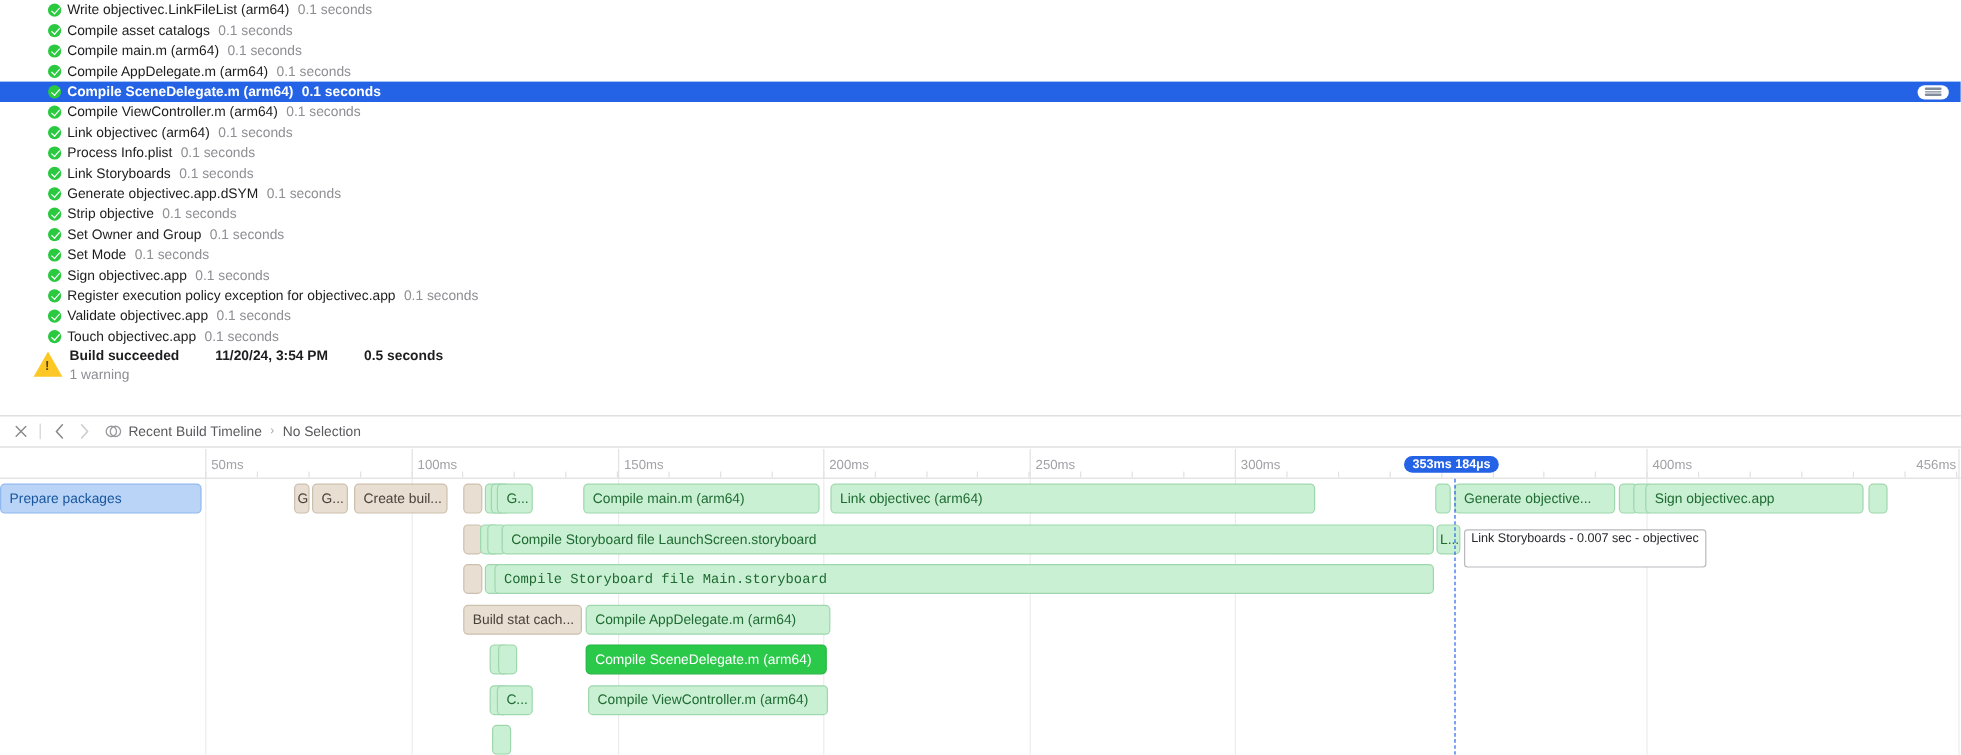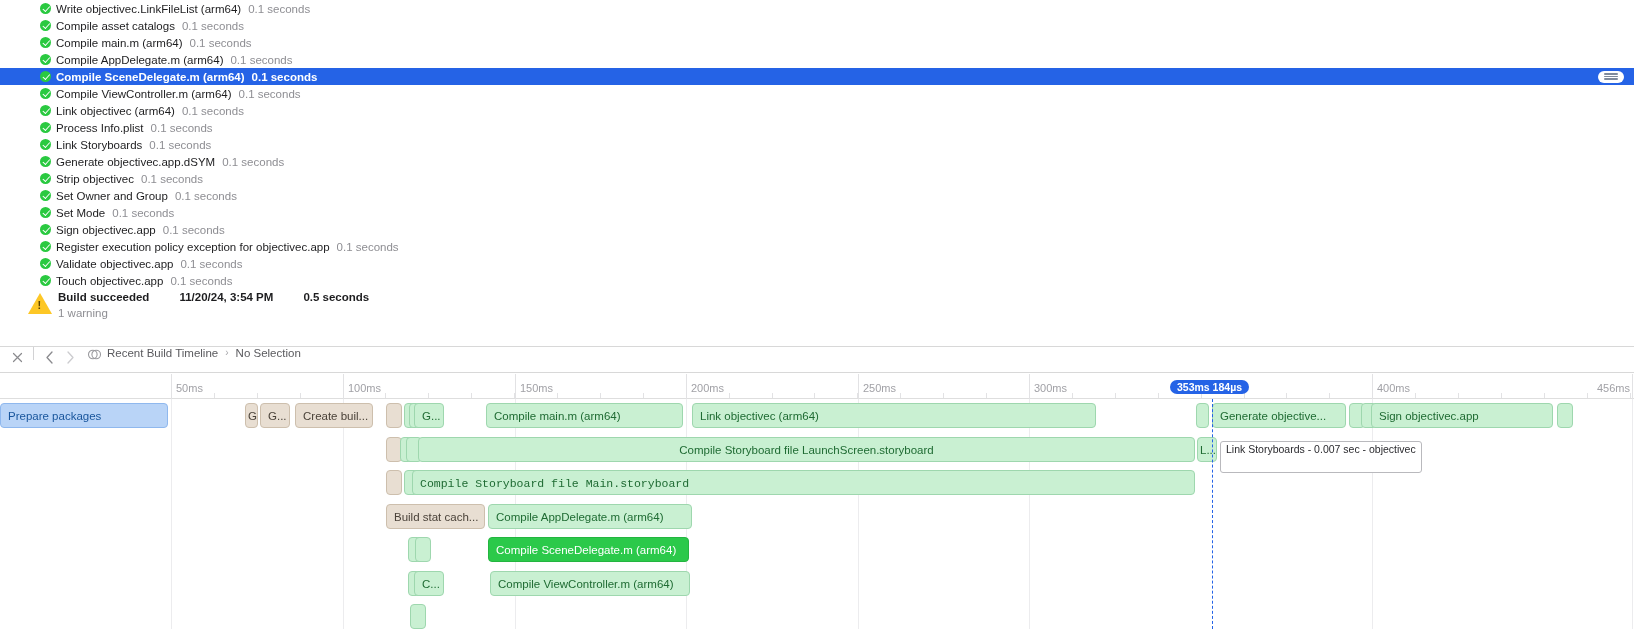--- a/index.html
+++ b/index.html
@@ -123,21 +123,21 @@
 
   
   #breadcrumb-bar {
     position: absolute;
     left: 0; top: 346px;
     width: 1634px; height: 27px;
     background: #ffffff;
     border-top: 1px solid #d8d8d8;
     border-bottom: 1px solid #d8d8d8;
     display: flex;
-    align-items: flex-start;
+    align-items: center;
     padding-left: 7px;
     gap: 0px;
     font-size: 11.5px;
     color: #6b6b70;
   }
   .bc-icon-btn {
     width: 21px; height: 21px;
     display: flex;
     align-items: center;
     justify-content: center;
@@ -328,21 +328,21 @@
       <span class="log-title">Link Storyboards</span>
       <span class="log-dur">0.1 seconds</span>
     </div>
     <div class="log-row">
       <span class="log-check"></span>
       <span class="log-title">Generate objectivec.app.dSYM</span>
       <span class="log-dur">0.1 seconds</span>
     </div>
     <div class="log-row">
       <span class="log-check"></span>
-      <span class="log-title">Strip objectivec</span>
+      <span class="log-title">Strip objective</span>
       <span class="log-dur">0.1 seconds</span>
     </div>
     <div class="log-row">
       <span class="log-check"></span>
       <span class="log-title">Set Owner and Group</span>
       <span class="log-dur">0.1 seconds</span>
     </div>
     <div class="log-row">
       <span class="log-check"></span>
       <span class="log-title">Set Mode</span>
@@ -482,21 +482,21 @@
         <div class="bar green" style="left: 414px; width: 30px;">G...</div>
         <div class="bar green" style="left: 486px; width: 197px;">Compile main.m (arm64)</div>
         <div class="bar green" style="left: 692px; width: 404px;">Link objectivec (arm64)</div>
         <div class="bar green narrow" style="left: 1196px; width: 13px;"></div>
         <div class="bar green" style="left: 1212px; width: 134px;">Generate objective...</div>
         <div class="bar green" style="left: 1349px; width: 10px;"></div>
         <div class="bar green" style="left: 1361px; width: 7px;"></div>
         <div class="bar green" style="left: 1371px; width: 182px;">Sign objectivec.app</div>
         <div class="bar green" style="left: 1557px; width: 9px;"></div>
       </div>
-      <div class="track" style="top: 33.5px; text-align: center;">
+      <div class="track" style="top: 33.5px;">
         <div class="track-gridline" style="left: 171px;"></div>
         <div class="track-gridline" style="left: 343px;"></div>
         <div class="track-gridline" style="left: 515px;"></div>
         <div class="track-gridline" style="left: 686px;"></div>
         <div class="track-gridline" style="left: 858px;"></div>
         <div class="track-gridline" style="left: 1029px;"></div>
         <div class="track-gridline" style="left: 1372px;"></div>
         <div class="track-gridline" style="left: 1632px;"></div>
         <div class="bar tan" style="left: 386px; width: 7px;"></div>
         <div class="bar green" style="left: 400px; width: 4px;"></div>

